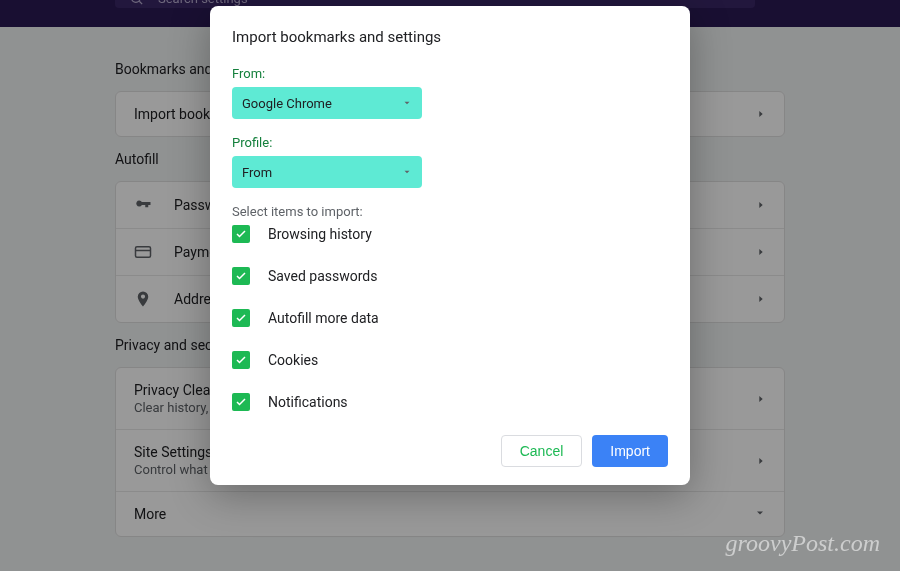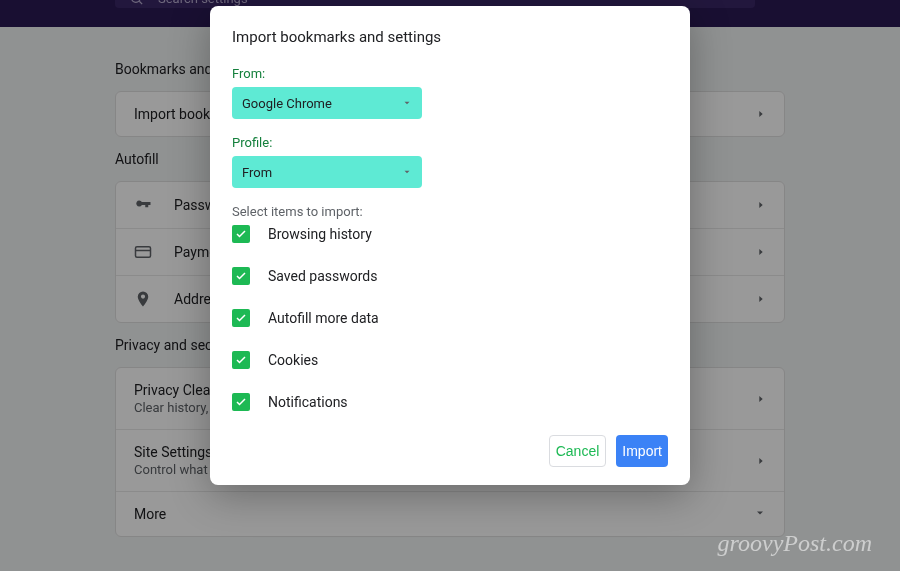--- a/index.html
+++ b/index.html
@@ -140,42 +140,42 @@
     }
     .checkbox svg { color: #fff; }
     .dialog-actions {
       display: flex;
       justify-content: flex-end;
       gap: 10px;
       margin-top: 6px;
     }
     .btn {
       height: 32px;
-      padding: 0 6px;
+      padding: 0 18px;
       border-radius: 4px;
       font-size: 14px;
       font-weight: 500;
       cursor: pointer;
       display: flex;
       align-items: center;
     }
     .btn-cancel {
       background: #fff;
       border: 1px solid #dadce0;
       color: #1db954;
     }
     .btn-import {
       background: #3b82f6;
       border: none;
       color: #fff;
     }
     .watermark {
       position: absolute;
       bottom: 14px;
-      right: 28px;
+      right: 20px;
       color: rgba(255,255,255,0.55);
       font-family: Georgia, serif;
       font-size: 24px;
       font-style: italic;
       pointer-events: none;
     }
     .col { display:flex; flex-direction:column; }
   </style>
 </head>
 <body>

